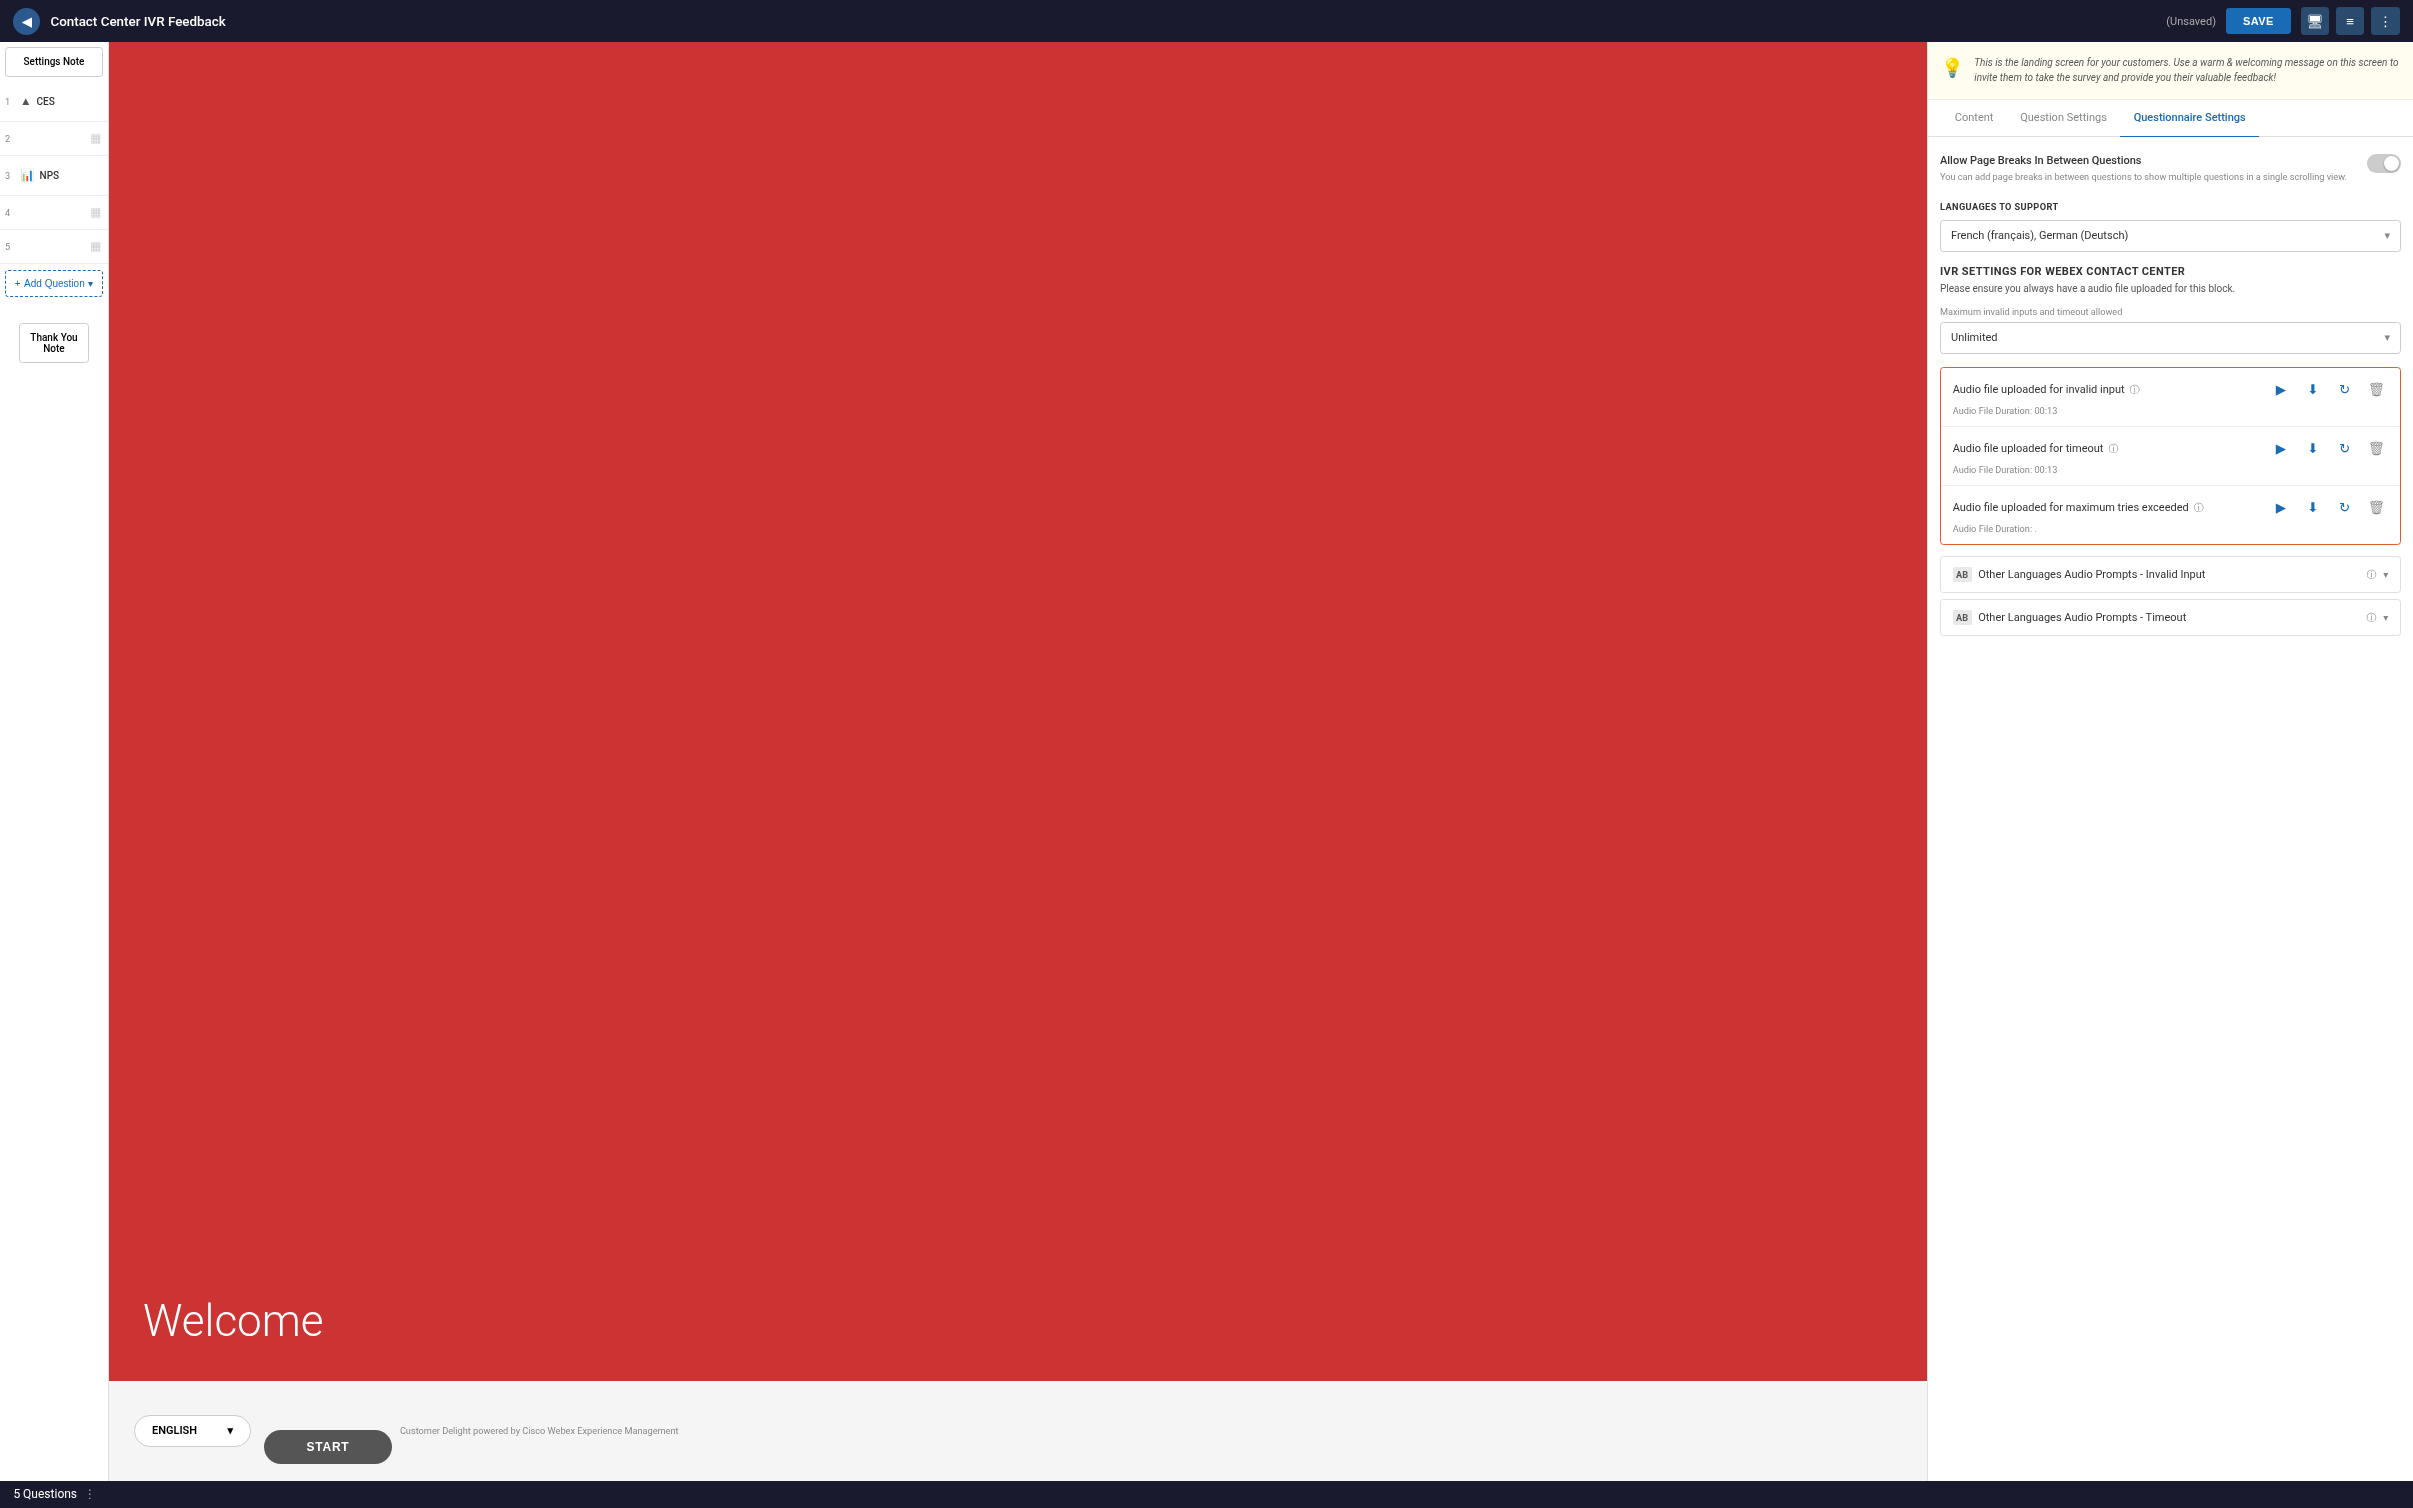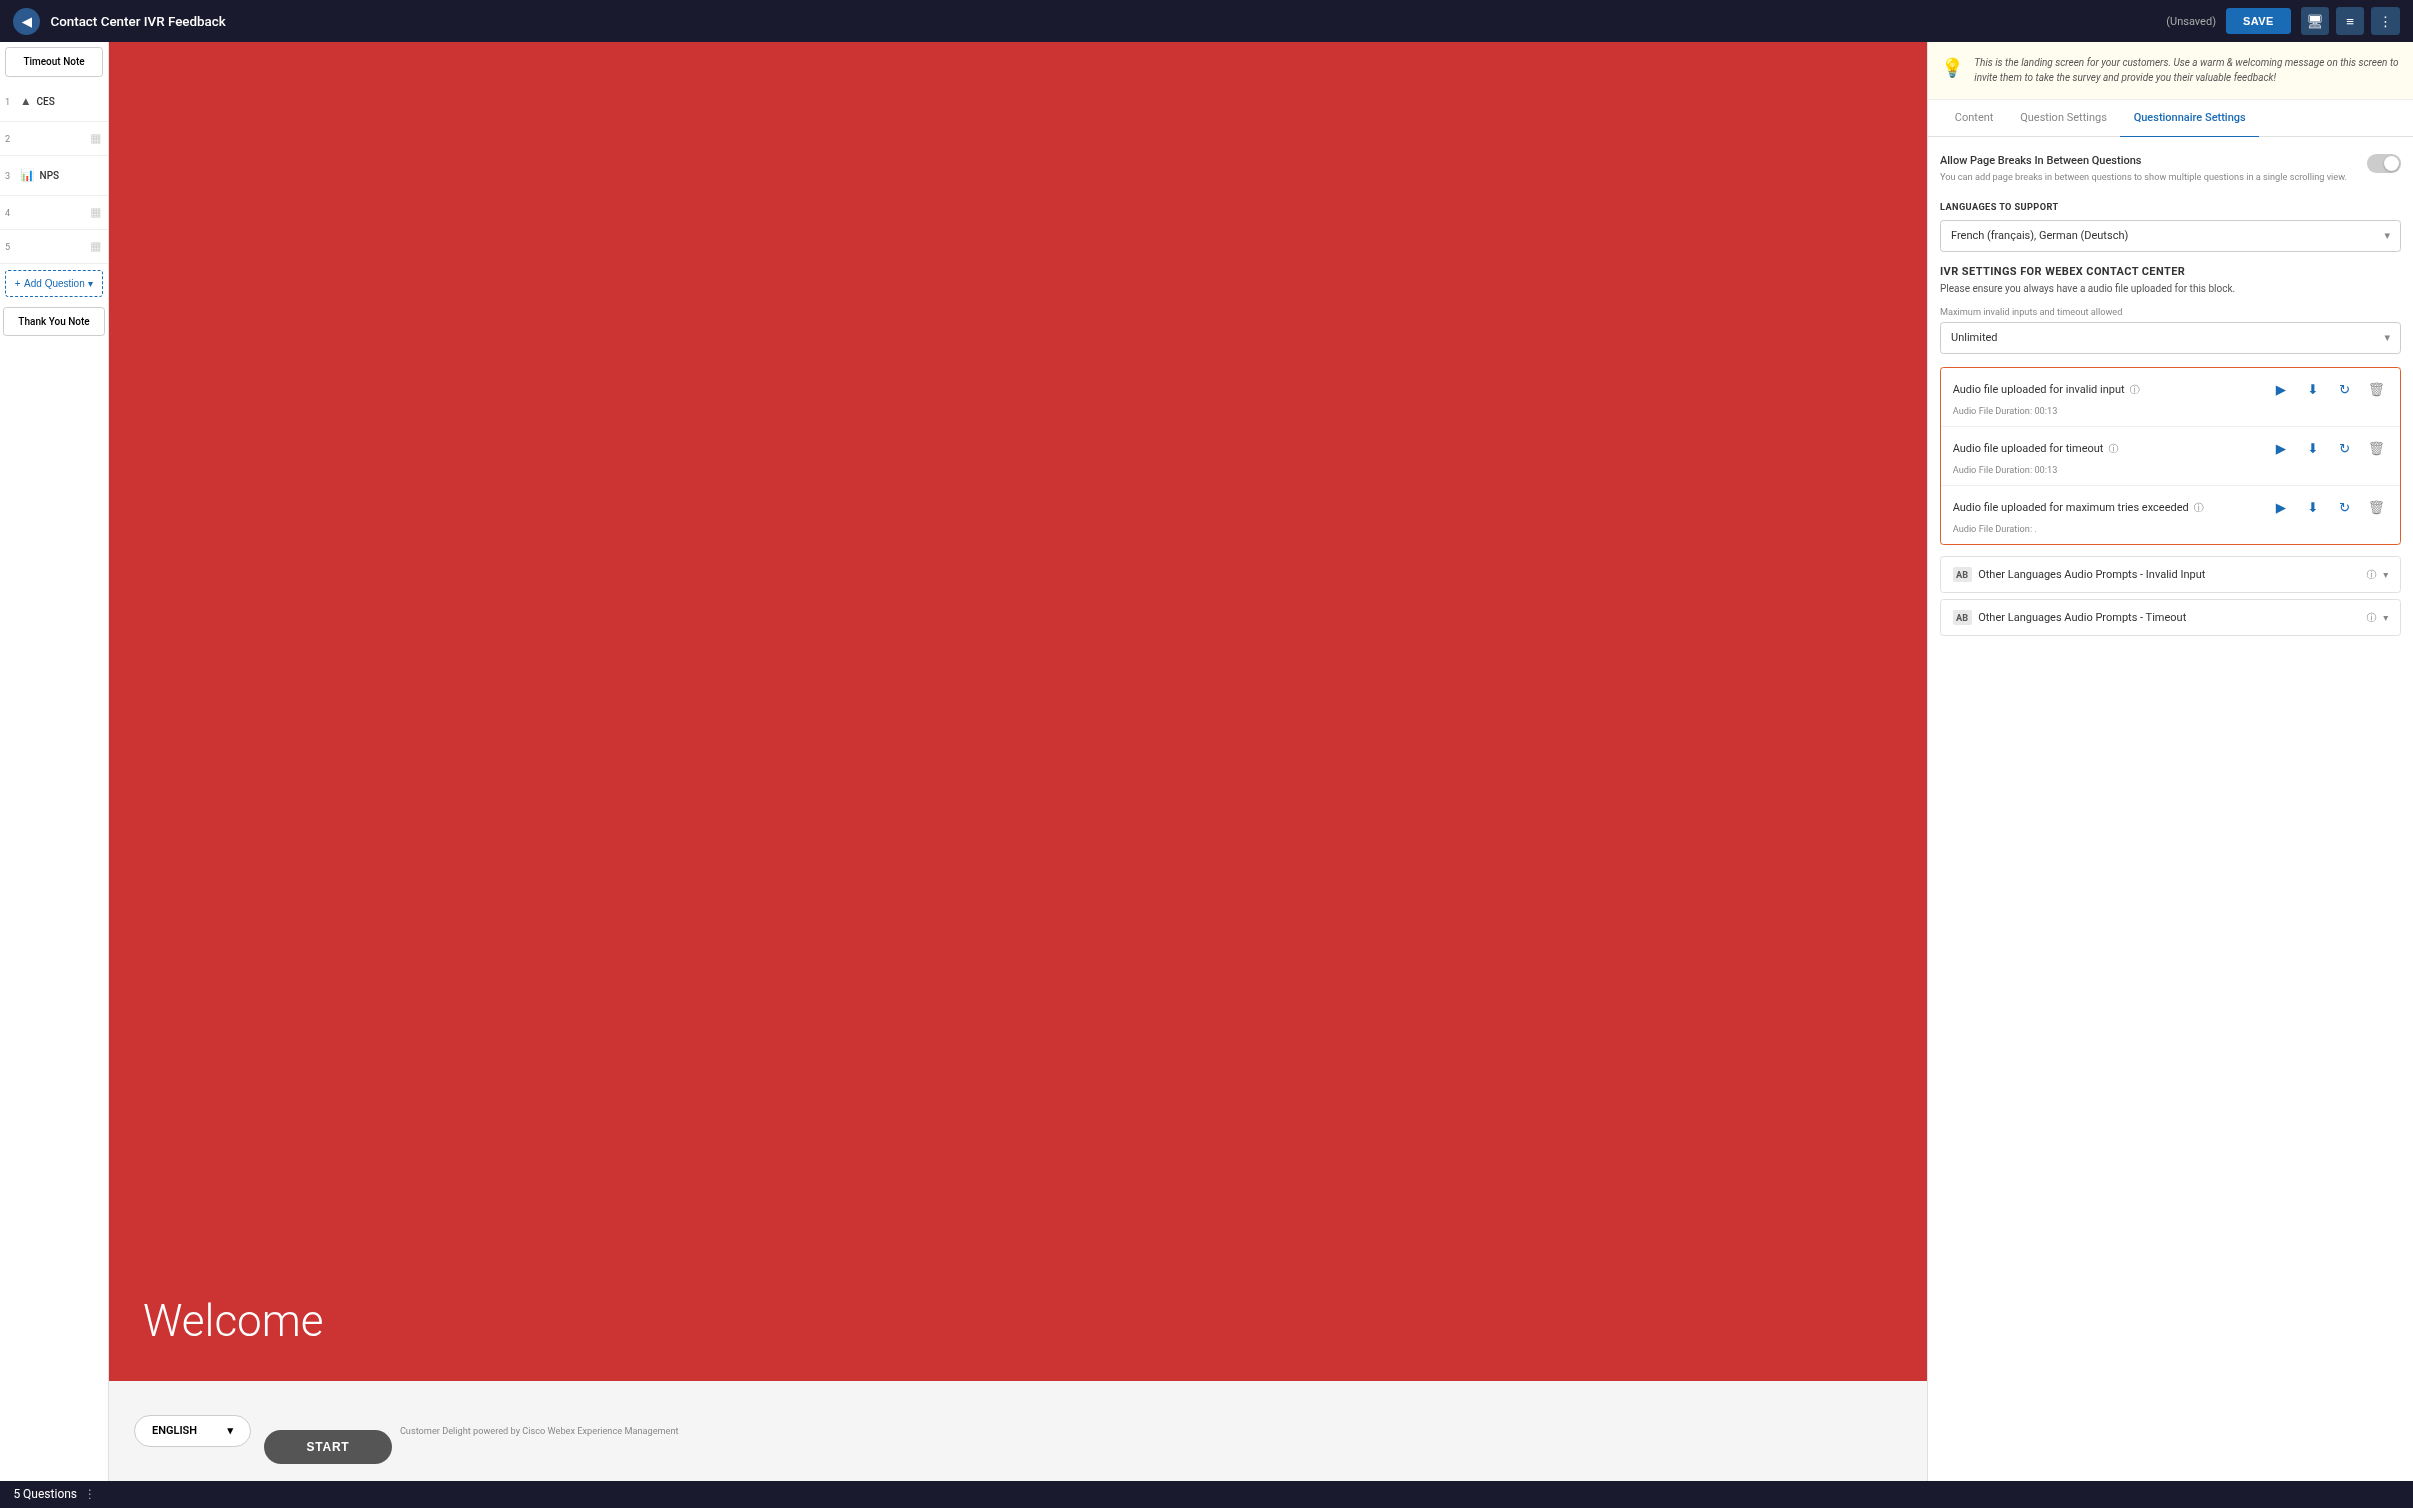--- a/index.html
+++ b/index.html
@@ -50,21 +50,21 @@
       padding: 5px; border-bottom: 0.8px solid #eee; min-height: 34px;
       display: flex; align-items: center; justify-content: flex-end; padding-right: 6.7px;
     }
     .sidebar-placeholder-icon { color: #ccc; font-size: 11.7px; }
     .add-question-btn {
       margin: 6.7px 5px; border: 1.7px dashed #1a6bb5; border-radius: 3.4px; background: white;
       color: #1a6bb5; font-size: 10px; font-weight: 500; cursor: pointer;
       padding: 6.7px 3.4px; display: flex; align-items: center; justify-content: center; gap: 3.4px;
     }
     .sidebar-thankyou {
-      padding: 8.4px 6.7px; border: 0.8px solid #ccc; border-radius: 3.4px; margin: 3px;
+      padding: 8.4px 6.7px; border: 0.8px solid #ccc; border-radius: 3.4px; margin: 19px;
       font-size: 10px; font-weight: 500; text-align: center; cursor: pointer;
     }
 
     
     .center-preview {
       flex: 1; display: flex; flex-direction: column; overflow: hidden;
     }
     .preview-area {
       flex: 1; background: #cc3333; display: flex; align-items: flex-end;
       padding: 34px; color: white;
@@ -197,21 +197,21 @@
     <button class="topbar-icon-btn">
       <span>⋮</span>
     </button>
   </div>
 </div>
 
 <div class="main-layout">
 
   <div class="sidebar">
     <div class="sidebar-item-welcome">
-      <span>Timeout Note</span>
+      <span>Settings Note</span>
     </div>
 
     <div class="sidebar-numbered">
       <span class="sidebar-num">1</span>
       <span class="sidebar-icon">▲</span>
       <span class="sidebar-label">CES</span>
     </div>
 
     <div class="sidebar-placeholder">
       <span class="sidebar-num" style="position:absolute;left:5px;font-size:9.2px;color:#888">2</span>

